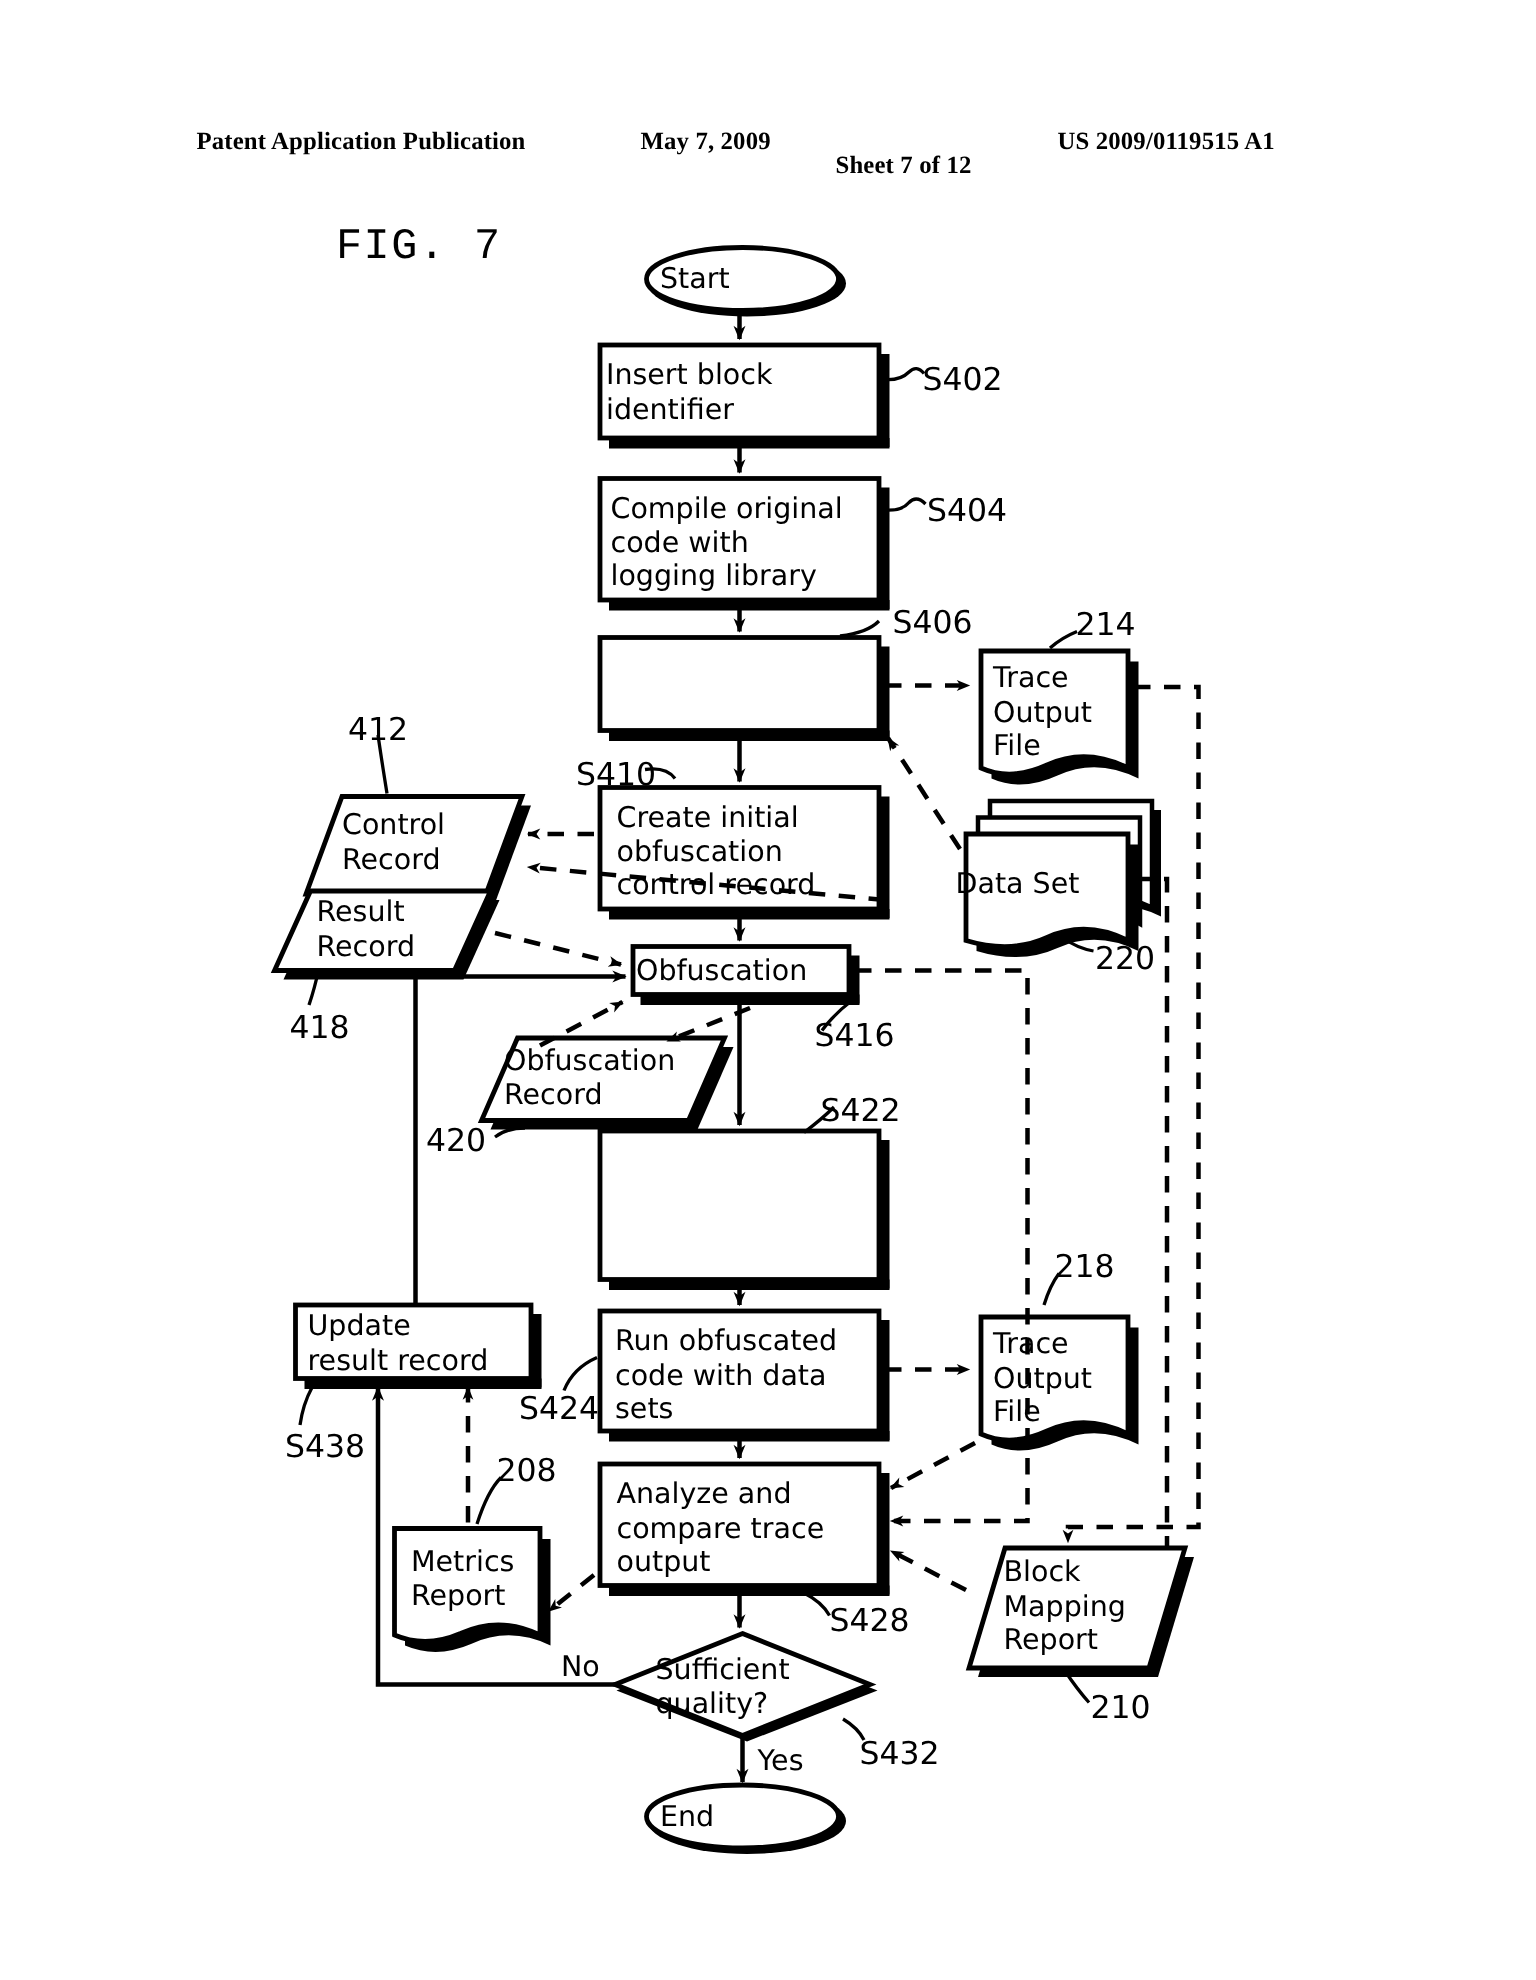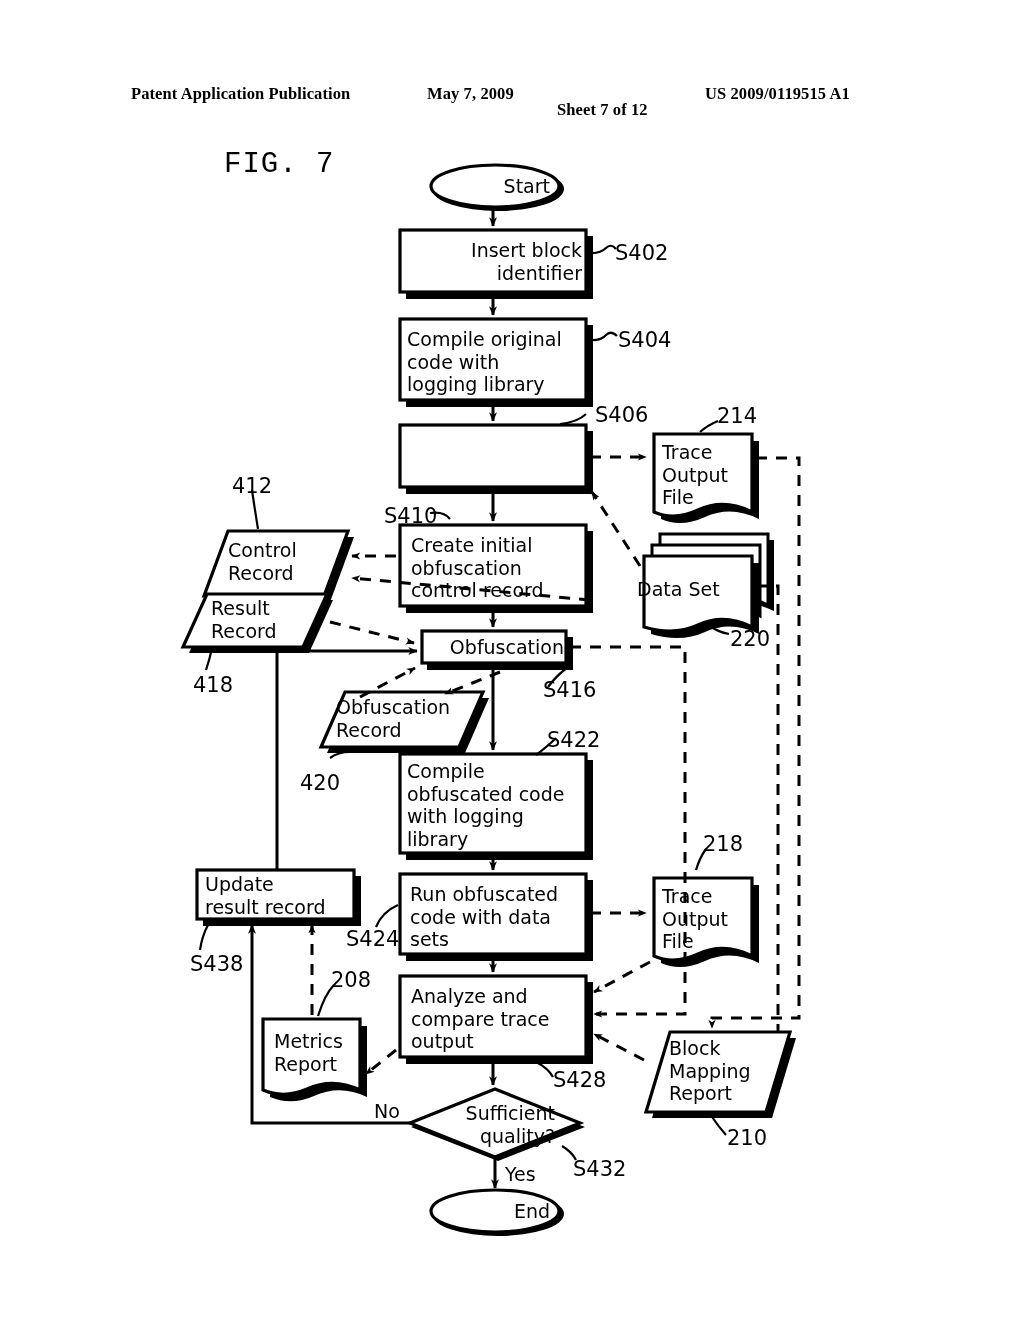--- a/index.html
+++ b/index.html
@@ -20,21 +20,21 @@
 
   #figlabel{position:absolute;left:224px;top:148px;font-size:29px;
             letter-spacing:1px;font-family:Liberation Mono, monospace;text-align:center;}
 
   
   #canvas{position:absolute;left:0;top:0;width:1024px;height:1320px;}
 
   
   .tx{position:absolute;white-space:pre;font-size:19px;line-height:22.5px;
       font-family:"DejaVu Sans","Liberation Sans",sans-serif;}
-  .ctr{text-align:right;}
+  .ctr{text-align:left;}
   .ref{position:absolute;white-space:pre;font-size:21px;
        font-family:"DejaVu Sans","Liberation Sans",sans-serif;}
 </style>
 </head>
 <body>
 
 <div id="page">
 
   <div id="hdr">
     <span class="h1">Patent Application Publication</span>
@@ -192,24 +192,20 @@
 code with
 logging library</div>
 
 
   <div class="tx" style="left:411px;top:534px;width:180px;">Create initial
 obfuscation
 control record</div>
 
   <div class="tx ctr" style="left:424px;top:636px;width:140px;">Obfuscation</div>
 
-  <div class="tx" style="left:407px;top:760px;width:182px;">Compile
-obfuscated code
-with logging
-library</div>
 
   <div class="tx" style="left:410px;top:883px;width:180px;">Run obfuscated
 code with data
 sets</div>
 
   <div class="tx" style="left:411px;top:985px;width:180px;">Analyze and
 compare trace
 output</div>
 
   <div class="tx ctr" style="left:437px;top:1102px;width:118px;">Sufficient
@@ -251,21 +247,21 @@
   <div class="ref" style="left:595px;top:403px;">S406</div>
   <div class="ref" style="left:384px;top:504px;">S410</div>
   <div class="ref" style="left:543px;top:678px;">S416</div>
   <div class="ref" style="left:547px;top:728px;">S422</div>
   <div class="ref" style="left:346px;top:927px;">S424</div>
   <div class="ref" style="left:553px;top:1068px;">S428</div>
   <div class="ref" style="left:573px;top:1157px;">S432</div>
   <div class="ref" style="left:190px;top:952px;">S438</div>
   <div class="ref" style="left:232px;top:474px;">412</div>
   <div class="ref" style="left:193px;top:673px;">418</div>
-  <div class="ref" style="left:300px;top:748px;margin-top:23px;">420</div>
+  <div class="ref" style="left:284px;top:748px;">420</div>
   <div class="ref" style="left:717px;top:404px;">214</div>
   <div class="ref" style="left:703px;top:832px;">218</div>
   <div class="ref" style="left:730px;top:627px;">220</div>
   <div class="ref" style="left:331px;top:968px;">208</div>
   <div class="ref" style="left:727px;top:1126px;">210</div>
 
   <svg style="position:absolute;left:0;top:0;width:1024px;height:1320px;pointer-events:none;" viewBox="0 0 1024 1320">
     <g stroke="#000" stroke-width="2.2" fill="none">
       <path d="M589,253 Q600,254 606,248 Q611,243 616,249"></path>
       <path d="M589,340 Q601,341 606,335 Q611,330 617,336"></path>

